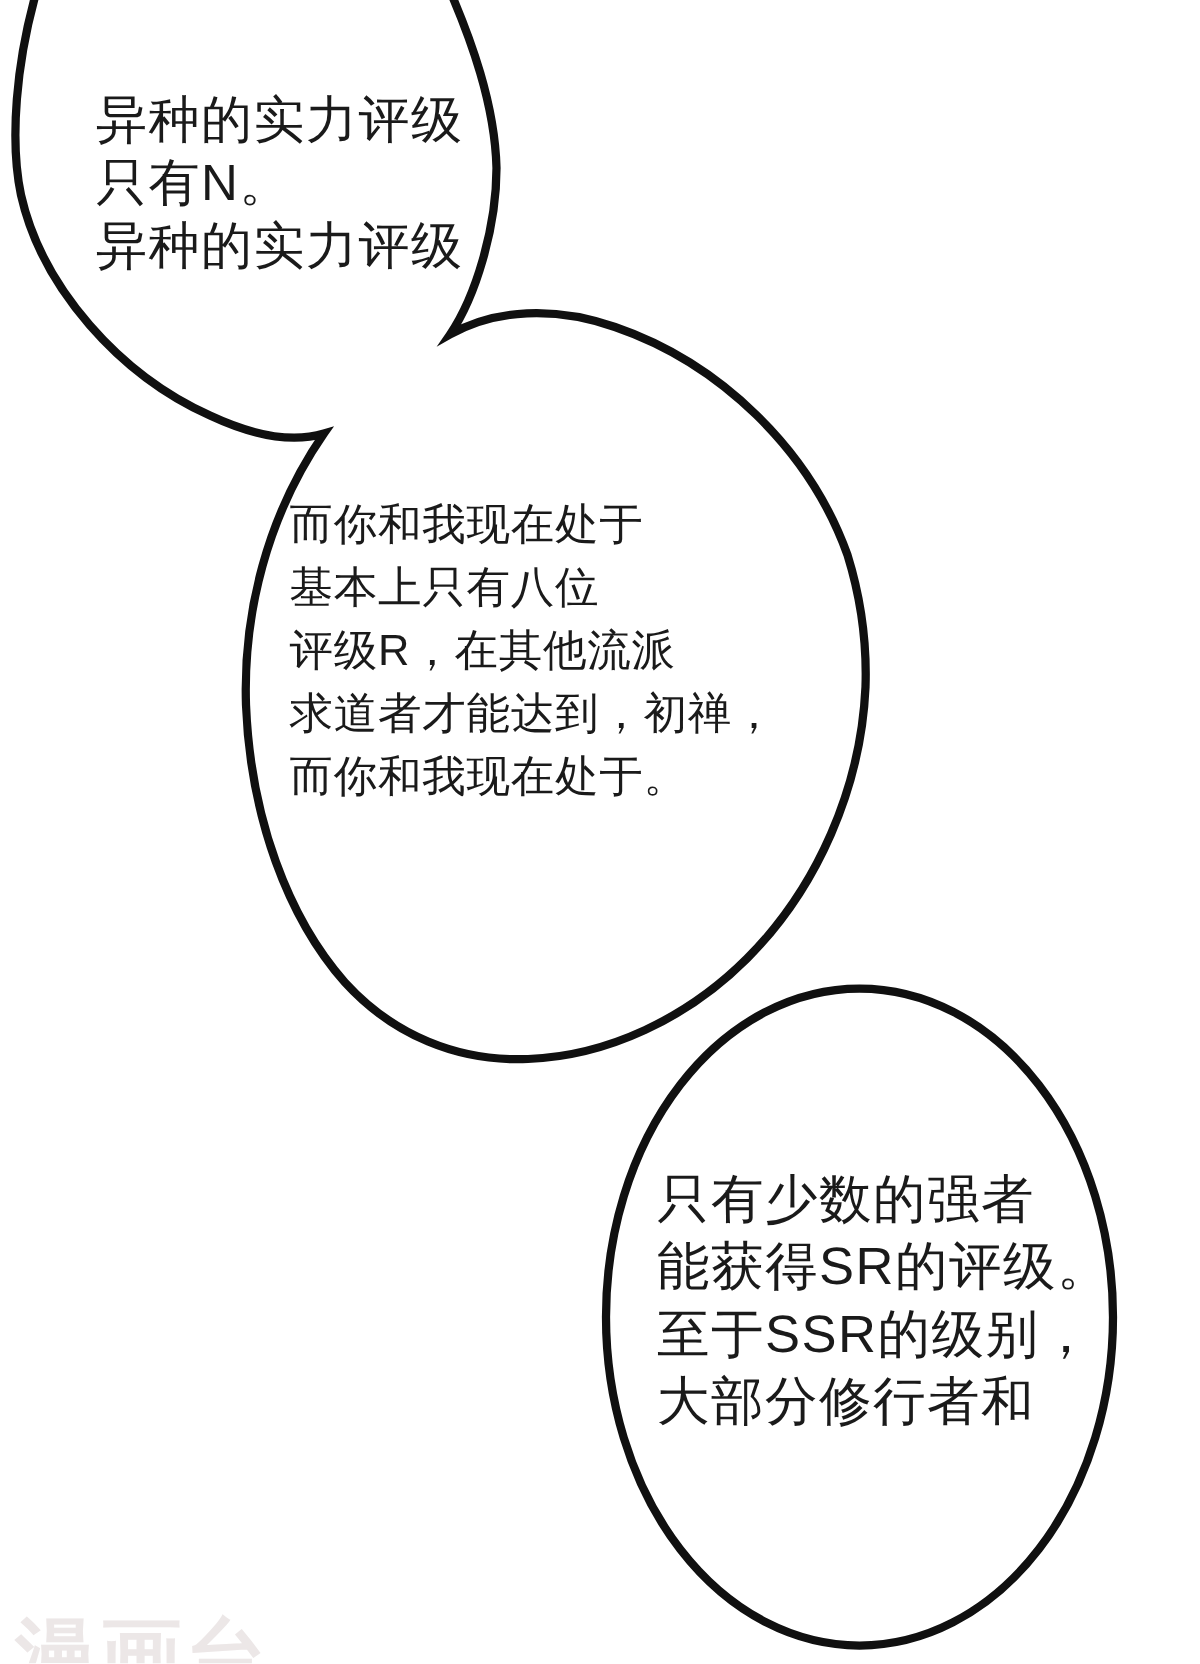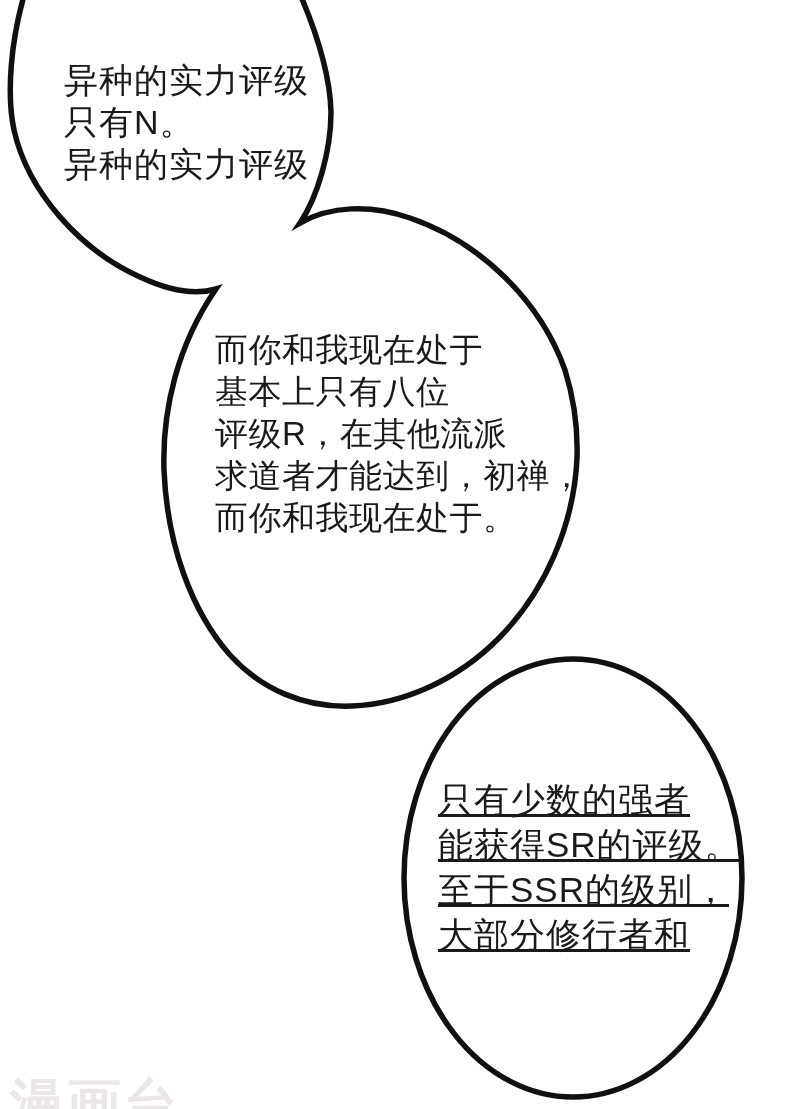--- a/index.html
+++ b/index.html
@@ -33,23 +33,23 @@
     display: block;
   }
   .bt1 {
     left: 64px;
     top: 59px;
     font-size: 34px;
     line-height: 42px;
     letter-spacing: 1px;
   }
   .bt2 {
-    left: 215px;
+    left: 193px;
     top: 329px;
-    font-size: 33px;
+    font-size: 29px;
     line-height: 42px;
     letter-spacing: 0.5px;
   }
   .bt3 {
     left: 438px;
     top: 777px;
     font-size: 35px;
     line-height: 45px;
     letter-spacing: 1px;
   }
@@ -98,21 +98,21 @@
   </div>
 
   <div class="bubble-text bt2" style="color: rgb(26, 26, 26);">
     <span class="line">而你和我现在处于</span>
     <span class="line">基本上只有八位</span>
     <span class="line">评级R，在其他流派</span>
     <span class="line">求道者才能达到，初禅，</span>
     <span class="line">而你和我现在处于。</span>
   </div>
 
-  <div class="bubble-text bt3" style="color: rgb(26, 26, 26); text-decoration: underline;">
+  <div class="bubble-text bt3" style="color: rgb(26, 26, 26);">
     <span class="line">只有少数的强者</span>
     <span class="line">能获得SR的评级。</span>
     <span class="line">至于SSR的级别，</span>
     <span class="line">大部分修行者和</span>
   </div>
 
   <div class="watermark" style="color: rgb(236, 231, 231);">漫画台</div>
 
 </div>
 

